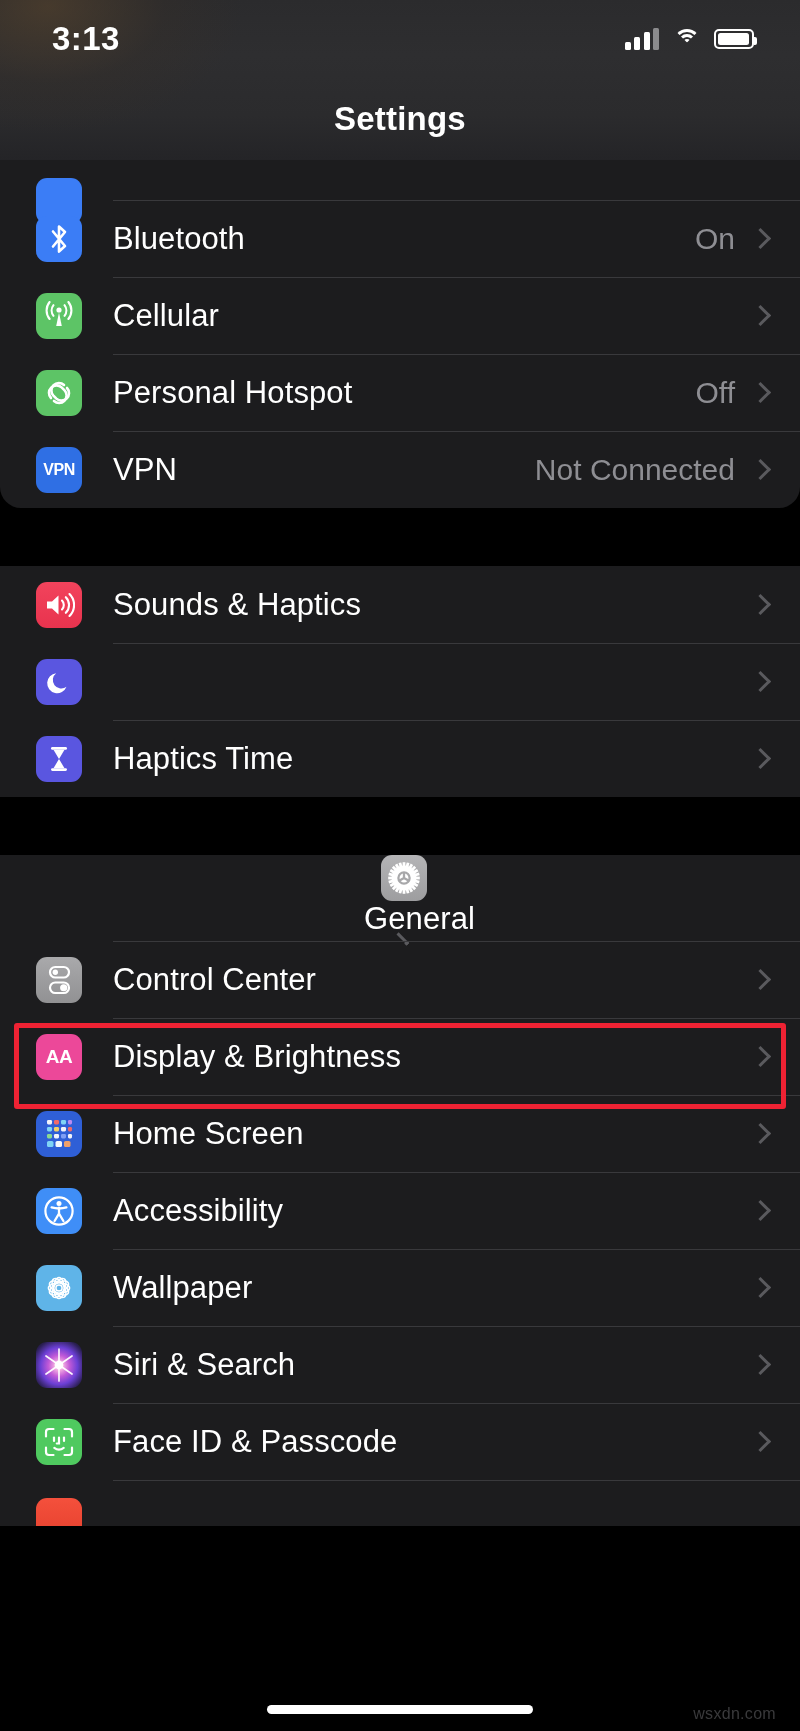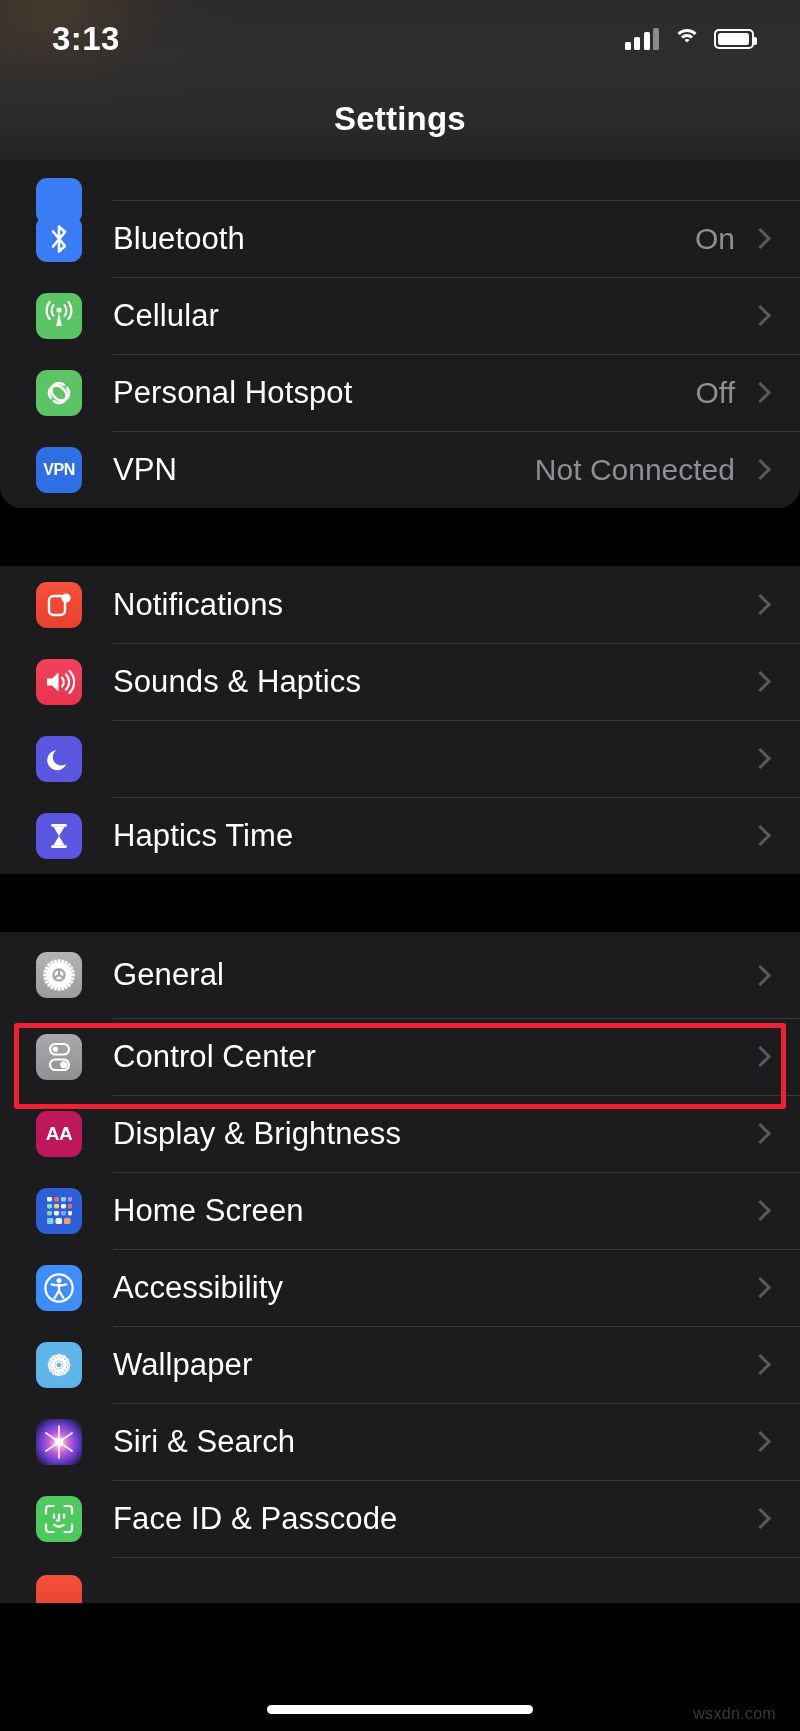--- a/index.html
+++ b/index.html
@@ -83,21 +83,21 @@
   .ic-bt { background:#3b7df6; }
   .ic-cell { background:#5dc466; }
   .ic-hotspot { background:#5dc466; }
   .ic-vpn { background:#2f6fe4; color:#fff; font-size:16px; font-weight:bold; letter-spacing:-0.5px; }
   .ic-notif { background:linear-gradient(180deg,#f5513c,#e8402e); }
   .ic-sounds { background:linear-gradient(180deg,#f2435c,#e8334e); }
   .ic-dnd { background:#5a56e0; }
   .ic-screentime { background:#5a56e0; }
   .ic-general { background:linear-gradient(180deg,#b4b4b6,#9d9d9f); }
   .ic-control { background:linear-gradient(180deg,#a9a9ab,#919193); }
-  .ic-display { background:#be185d; color:#fff; font-size:19px; font-weight:bold; letter-spacing:-0.5px; }
+  .ic-display { background:#ec4899; color:#fff; font-size:19px; font-weight:bold; letter-spacing:-0.5px; }
   .ic-home { background:#2f5fd6; }
   .ic-access { background:#3f8ef7; }
   .ic-wallpaper { background:#5fb4e8; }
   .ic-siri { background:radial-gradient(circle at 50% 52%, #ffffff 0%, #f0a8e0 14%, #c25ad8 32%, #6b3fd4 56%, #2a1f52 82%, #151229 100%); }
   .ic-faceid { background:#4fc95f; }
   .ic-sos { background:linear-gradient(180deg,#f4503c,#e43f2c); }
 
   svg { display:block; }
 
   
@@ -179,31 +179,20 @@
         <span class="spacer"></span>
         <span class="value">Not Connected</span>
         <span class="chev"></span>
       </div>
     </div>
 
     <div class="gap" style="height:58px;"></div>
 
     <div class="group">
 
-      <div class="row">
-        <span class="icon ic-notif">
-          <svg width="30" height="30" viewBox="0 0 30 30">
-            <rect x="5" y="6" width="16" height="19" rx="4.5" fill="none" stroke="#fff" stroke-width="2.4"></rect>
-            <circle cx="22" cy="8" r="4.6" fill="#fff"></circle>
-          </svg>
-        </span>
-        <span class="label">Notifications</span>
-        <span class="spacer"></span>
-        <span class="chev"></span>
-      </div>
 
       <div class="row">
         <span class="icon ic-sounds">
           <svg width="32" height="28" viewBox="0 0 32 28">
             <path d="M4 10.5 L9 10.5 L15.5 4.5 L15.5 23.5 L9 17.5 L4 17.5 Z" fill="#fff"></path>
             <path d="M19 9.5 a6.5 6.5 0 0 1 0 9" fill="none" stroke="#fff" stroke-width="2.1" stroke-linecap="round"></path>
             <path d="M22.8 6.2 a11 11 0 0 1 0 15.6" fill="none" stroke="#fff" stroke-width="2.1" stroke-linecap="round"></path>
             <path d="M26.5 3 a15.5 15.5 0 0 1 0 22" fill="none" stroke="#fff" stroke-width="2.1" stroke-linecap="round"></path>
           </svg>
         </span>
@@ -234,21 +223,21 @@
         <span class="label">Haptics Time</span>
         <span class="spacer"></span>
         <span class="chev"></span>
       </div>
     </div>
 
     <div class="gap" style="height:58px;"></div>
 
     <div class="group">
 
-      <div class="row" style="height:86px;">
+      <div class="row" style="height:86px;flex-direction:column;">
         <span class="icon ic-general">
           <svg width="34" height="34" viewBox="0 0 34 34">
             <g fill="#fff">
               <circle cx="17" cy="17" r="12.4"></circle>
               <g>
                 <rect x="15.6" y="1.2" width="2.8" height="4.2"></rect>
                 <rect x="15.6" y="28.6" width="2.8" height="4.2"></rect>
                 <rect x="1.2" y="15.6" width="4.2" height="2.8"></rect>
                 <rect x="28.6" y="15.6" width="4.2" height="2.8"></rect>
                 <rect x="15.6" y="1.2" width="2.8" height="4.2" transform="rotate(30 17 17)"></rect>

